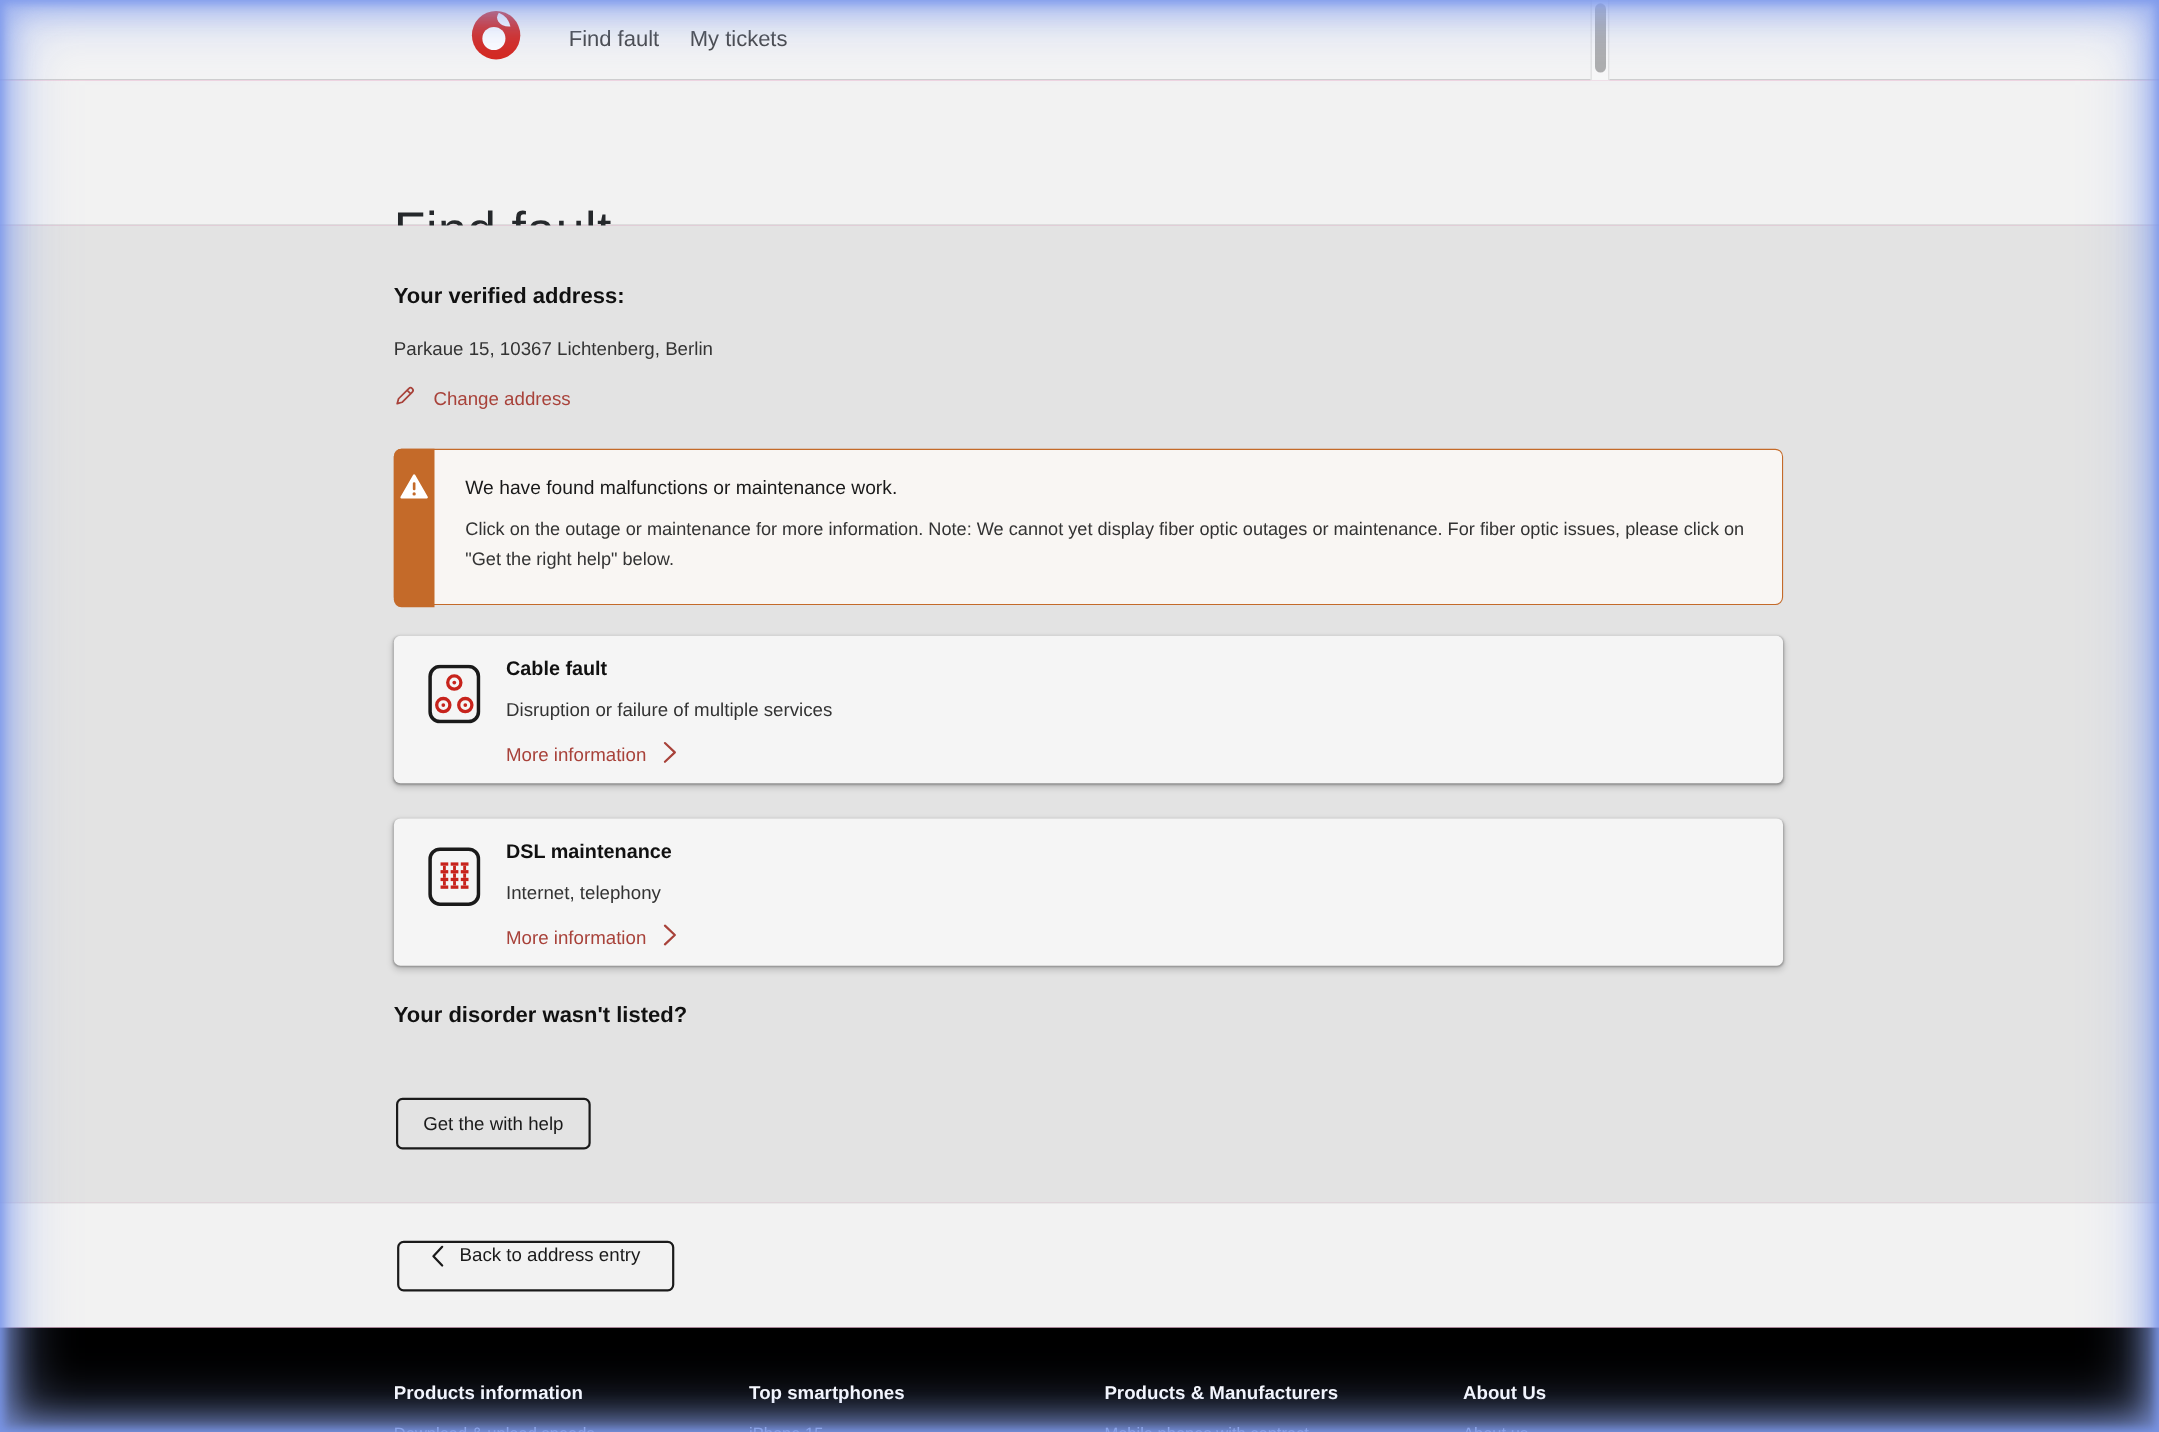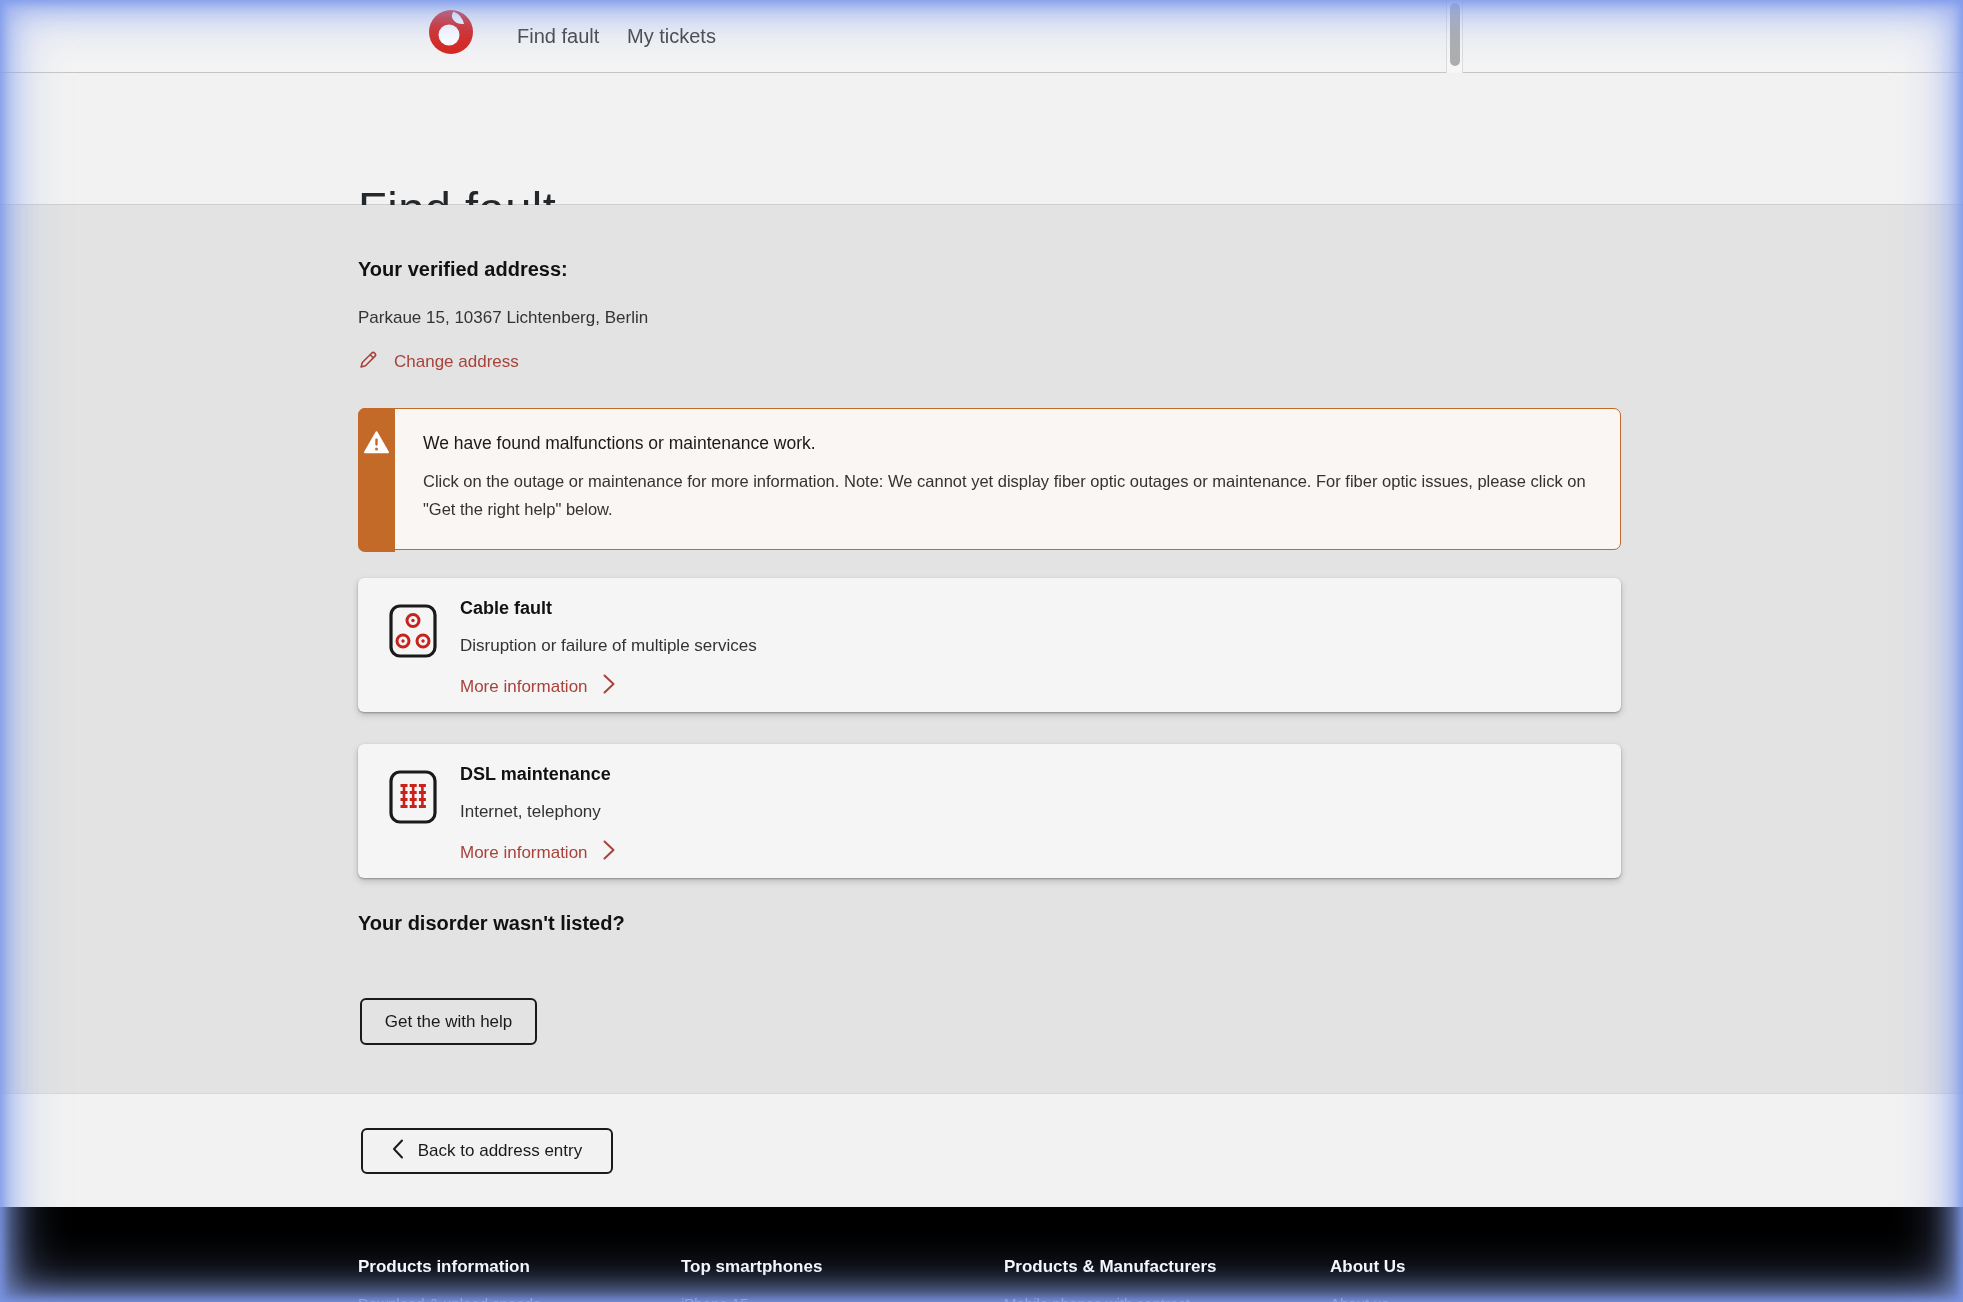--- a/index.html
+++ b/index.html
@@ -47,21 +47,21 @@
              font-size:17px;color:#a8423a;cursor:pointer;}
   
   #disorder-heading{top:707px;}
   #disorder-body{position:absolute;left:358px;top:757px;font-size:17px;color:#2b2b2b;}
   #btn-right-help{position:absolute;left:360px;top:793px;width:177px;height:47px;box-sizing:border-box;
       background:transparent;border:2px solid #1a1a1a;border-radius:6px;font-size:17px;color:#1a1a1a;
       font-family:"Liberation Sans",sans-serif;cursor:pointer;}
   
   #bottomband{position:absolute;left:0;top:1093px;width:1963px;height:114px;background:#f2f2f2;
       border-top:1px solid #d9d9d9;box-sizing:border-box;}
-  .navbtn{position:absolute;top:34px;height:46px;box-sizing:border-box;display:flex;align-items:center;
+  .navbtn{position:absolute;top:34px;height:46px;box-sizing:border-box;display:flex;align-items:flex-start;
       justify-content:center;gap:14px;background:transparent;border:2px solid #1a1a1a;border-radius:6px;
       font-size:17px;color:#1a1a1a;font-family:"Liberation Sans",sans-serif;cursor:pointer;}
   #btn-back{left:361px;width:252px;}
   #btn-cancel{left:629px;width:328px;}
   
   #footer{position:absolute;left:0;top:1207px;width:1963px;height:95px;background:#000;overflow:hidden;}
   .fcol-h{position:absolute;top:50px;font-size:17px;font-weight:bold;color:#fff;}
   .fcol-link{position:absolute;top:88px;font-size:15px;color:#b9c6de;cursor:pointer;white-space:nowrap;}
   
   #glow{position:absolute;inset:0;pointer-events:none;z-index:50;

